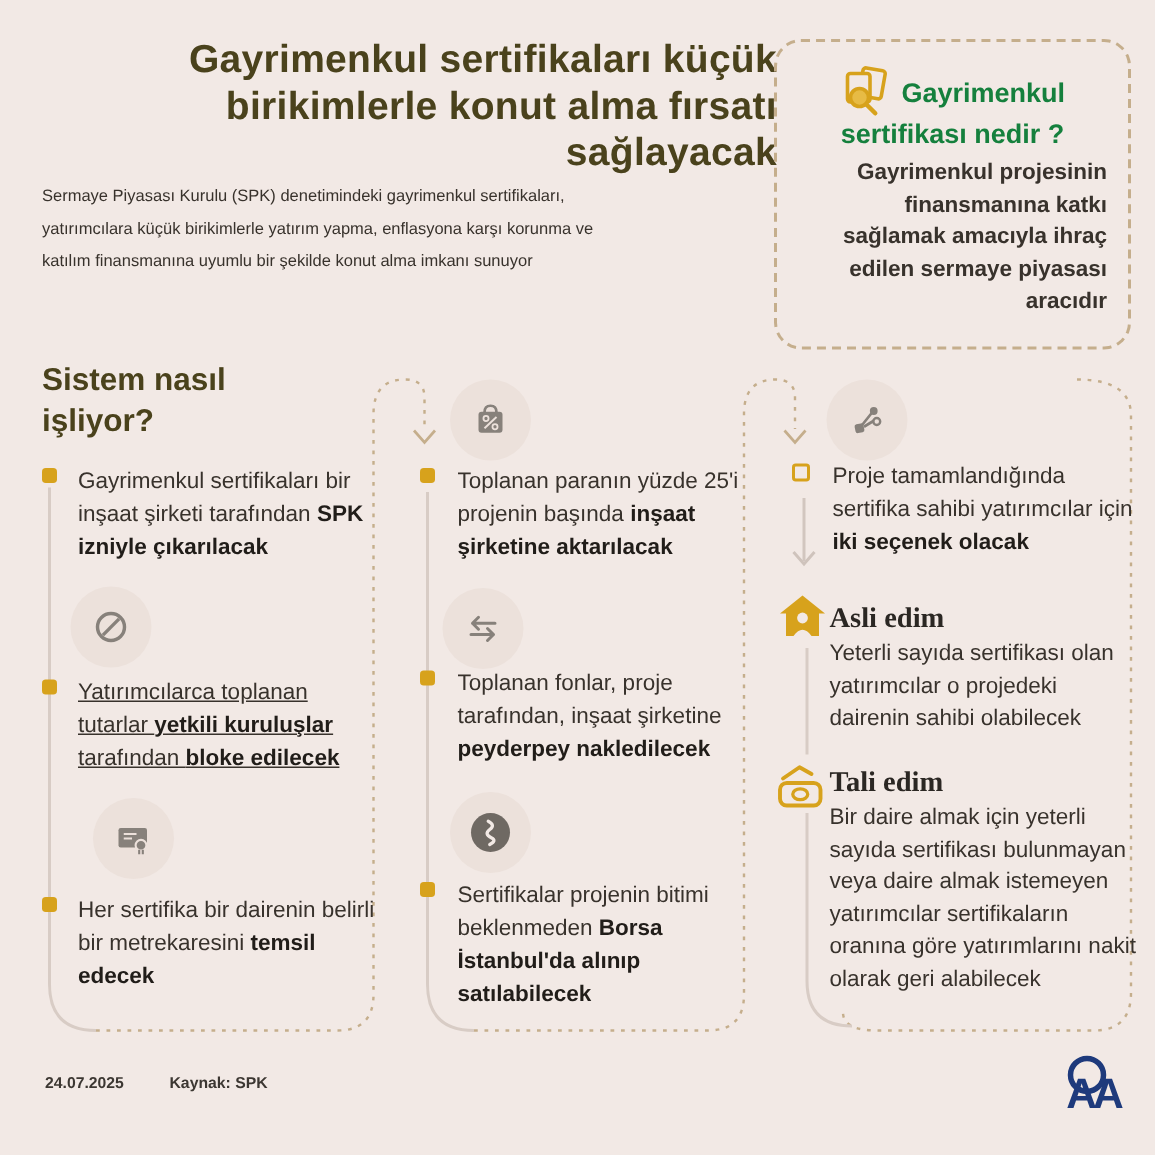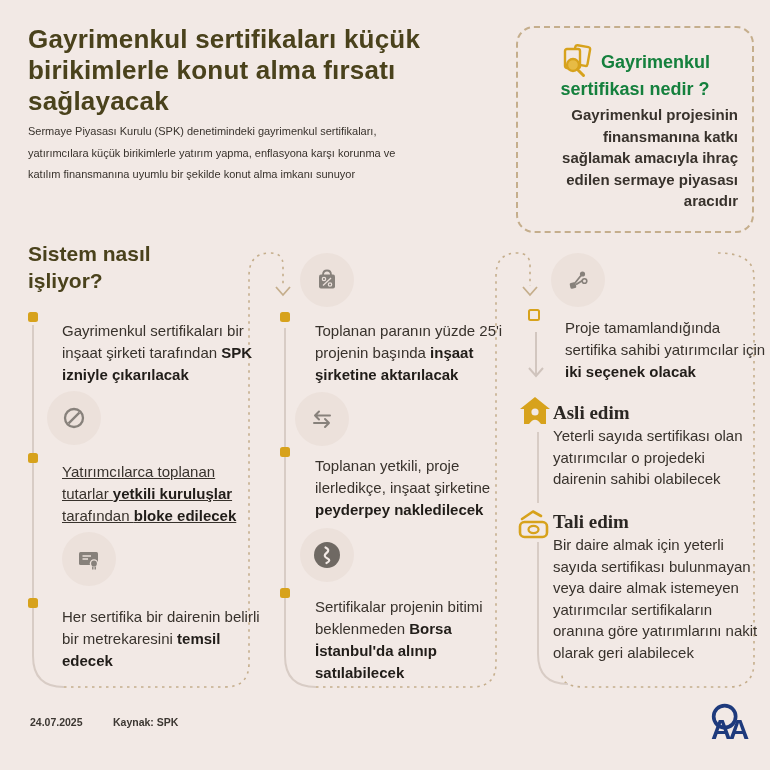--- a/index.html
+++ b/index.html
@@ -4,37 +4,37 @@
 <style>
   html,body{margin:0;padding:0;}
   body{font-family:"Liberation Sans", sans-serif;}
   .canvas{
     position:relative;width:770px;height:770px;overflow:hidden;
     background:var(--c-background,#f2e9e5);
   }
   .abs{position:absolute;}
   h1.main-title{
     margin:0;font-size:26px;line-height:31px;font-weight:700;
-    color:var(--c-title,#4a421c);letter-spacing:.2px;
+    color:var(--c-title,#4a421c);letter-spacing:.2px;text-align:right;
   }
   p.intro{
     margin:0;font-size:11px;line-height:21.5px;color:var(--c-text,#3a342e);
   }
   .infobox{
     box-sizing:border-box;border:2px dashed var(--c-dash_line,#c5ae8c);
     border-radius:18px;padding:16px 14px 12px 14px;text-align:right;
   }
   .infobox-head{font-size:18px;line-height:23px;font-weight:700;color:#15803d;text-align:center;}
   .infobox-head .ic{display:inline-block;vertical-align:-10px;margin-right:5px;}
   .infobox-body{margin:3px 0 0 0;font-size:15px;line-height:21.5px;color:var(--c-text,#3a342e);font-weight:bold;}
   h2.section-title{
     margin:0;font-size:21px;line-height:27px;font-weight:700;color:var(--c-title,#4a421c);
   }
   .step-text{
-    margin:12px;font-size:15px;line-height:22px;color:var(--c-text,#3a342e);
+    margin:2px;font-size:15px;line-height:22px;color:var(--c-text,#3a342e);
   }
   .step-text b{color:#211d19;}
   .marker{width:10px;height:10px;background:var(--c-accent_gold,#d7a21c);border-radius:2.5px;}
   .marker.hollow{background:transparent;border:2.5px solid var(--c-accent_gold,#d7a21c);width:8px;height:8px;}
   .icon-circle{
     width:54px;height:54px;border-radius:50%;background:#ece1db;
     display:flex;align-items:center;justify-content:center;
   }
   .opt-title{margin:0;font-size:19px;font-weight:700;color:#2b2723;line-height:20px;font-family:Liberation Serif, serif;}
   .opt-body{margin:0;font-size:15px;line-height:21.5px;color:var(--c-text,#3a342e);}
@@ -127,21 +127,21 @@
   <p class="abs step-text" style="left:303px;top:308px;width:205px;"><span>Toplanan paranın yüzde 25'i projenin başında </span><b>inşaat şirketine aktarılacak</b></p>
 
   <div class="abs icon-circle" style="left:295px;top:392px;">
     <svg width="26" height="26" viewBox="0 0 26 26">
       <path d="M21 9.5 H6 M10 5.5 L6 9.5 L10 13.5" fill="none" class="g-stroke" stroke-width="2" stroke-linecap="round" stroke-linejoin="round"></path>
       <path d="M5 17 H20 M16 13 L20 17 L16 21" fill="none" class="g-stroke" stroke-width="2" stroke-linecap="round" stroke-linejoin="round"></path>
     </svg>
   </div>
 
   <span class="abs marker" style="left:280px;top:447px;"></span>
-  <p class="abs step-text" style="left:303px;top:443px;width:205px;"><span>Toplanan yetkili, proje ilerledikçe, inşaat şirketine </span><b>peyderpey nakledilecek</b></p>
+  <p class="abs step-text" style="left:303px;top:443px;width:205px;"><span>Toplanan fonlar, proje tarafından, inşaat şirketine </span><b>peyderpey nakledilecek</b></p>
 
   <div class="abs icon-circle" style="left:300px;top:528px;">
     <svg width="28" height="28" viewBox="0 0 28 28">
       <circle cx="14" cy="14" r="13" fill="#6f6963"></circle>
       <path d="M12.5 6.5 Q17.5 9 13.5 12 Q9.5 15 14.5 17.5 Q18.5 19.5 13.5 22" fill="none" stroke="#f2e9e5" stroke-width="2.2" stroke-linecap="round"></path>
     </svg>
   </div>
 
   <span class="abs marker" style="left:280px;top:588px;"></span>
   <p class="abs step-text" style="left:303px;top:584px;width:205px;"><span>Sertifikalar projenin bitimi beklenmeden </span><b>Borsa İstanbul'da alınıp satılabilecek</b></p>

